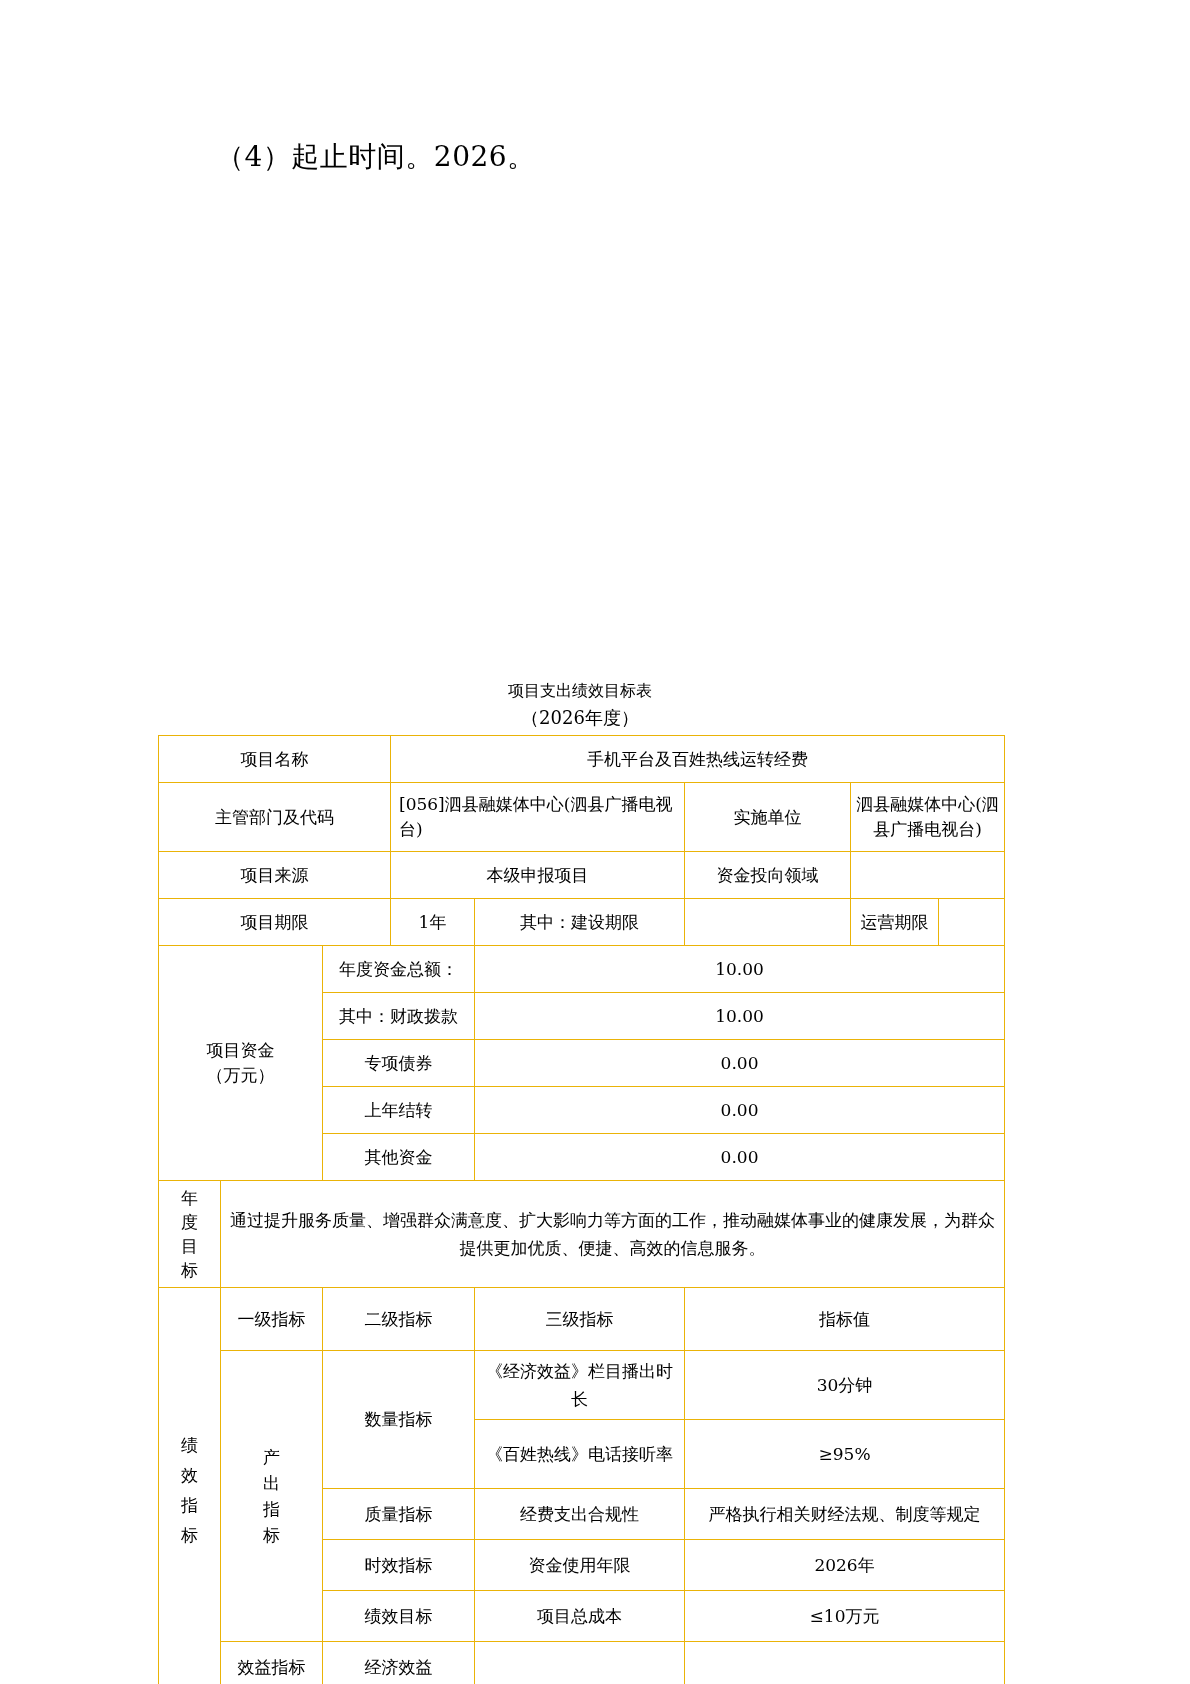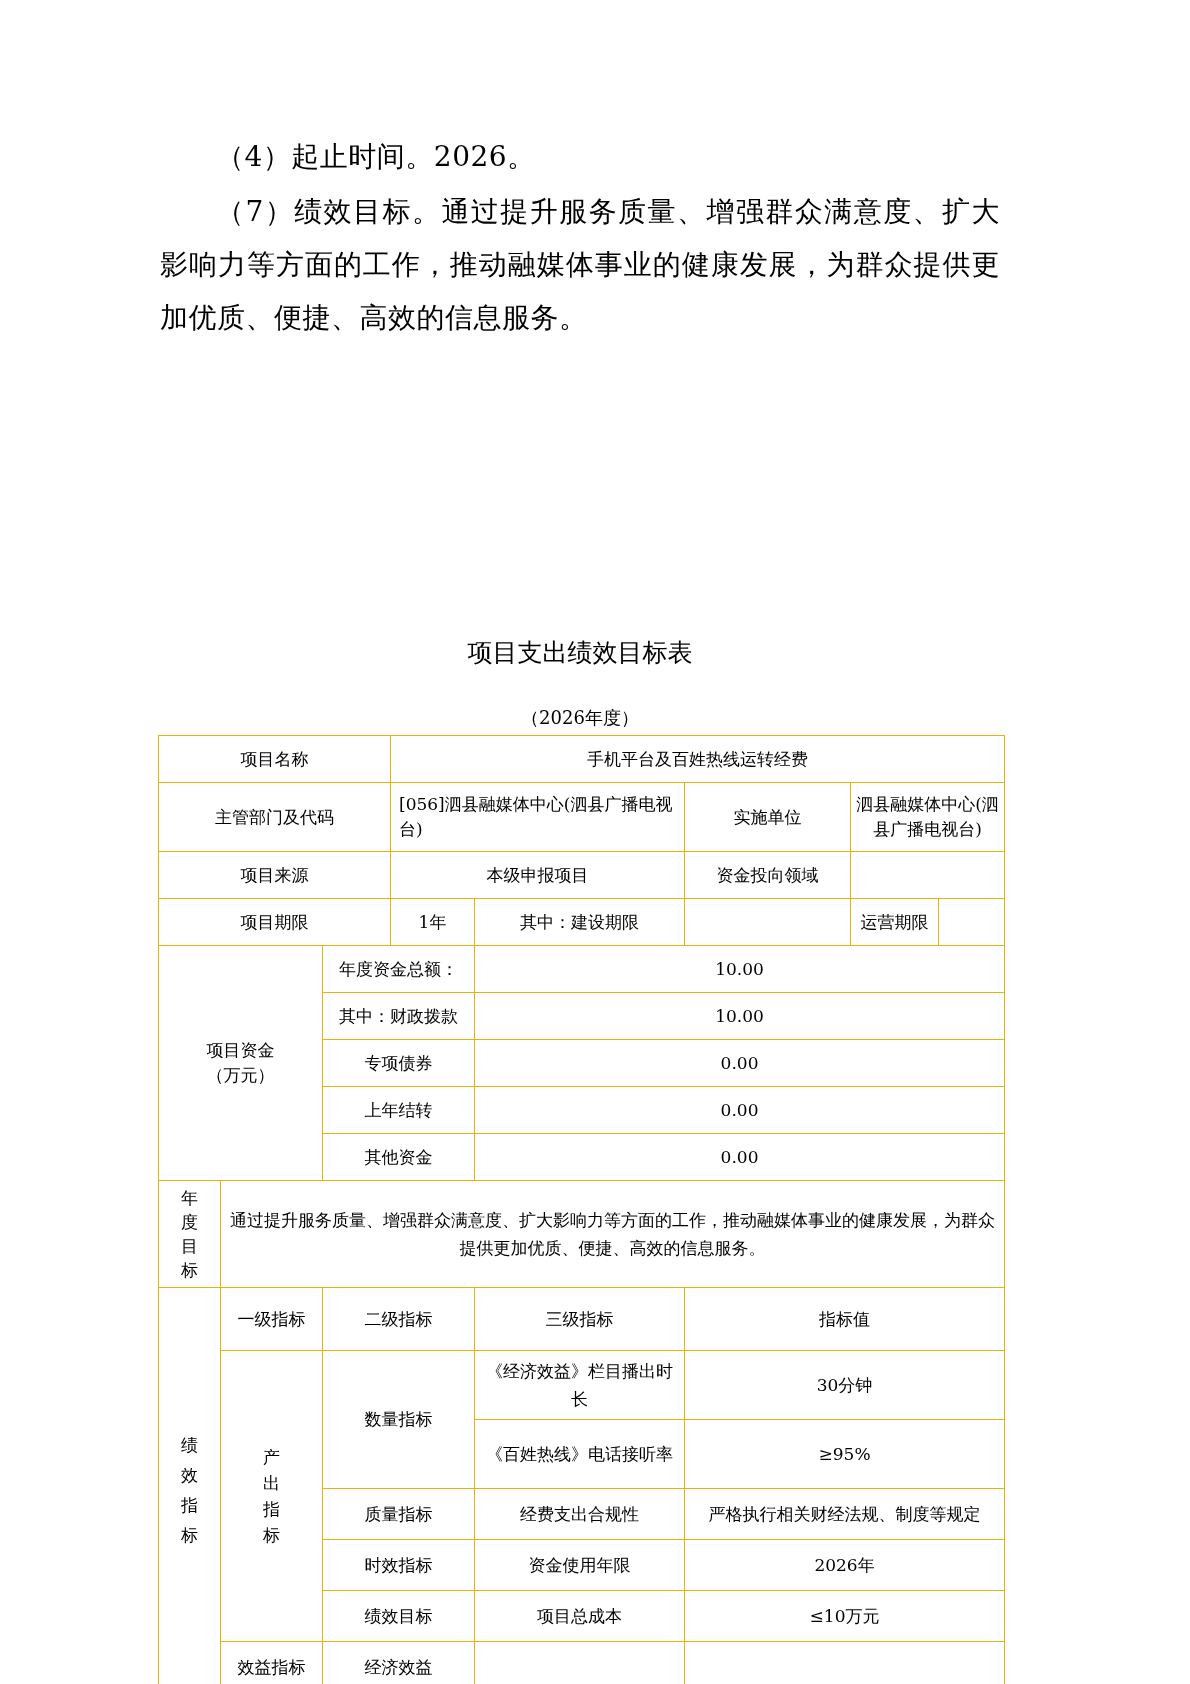--- a/index.html
+++ b/index.html
@@ -35,26 +35,26 @@
     text-indent: 56px;
     text-align: justify;
     text-justify: inter-ideograph;
     letter-spacing: 0.5px;
     margin: 0 0 2px 0;
     font-family: "DejaVu Serif", "Liberation Serif", serif;
   }
   .table-title {
     position: absolute;
     left: 160px;
-    top: 640px;
+    top: 676px;
     width: 840px;
     text-align: center;
-    font-size: 25px;
+    font-size: 16px;
     line-height: 30px;
-    font-family: Liberation Mono, monospace;
+    font-family: Liberation Serif, serif;
   }
   .table-subtitle {
     position: absolute;
     left: 160px;
     top: 703px;
     width: 840px;
     text-align: center;
     font-size: 18px;
     line-height: 30px;
   }
@@ -85,21 +85,20 @@
   .h52 { height: 52px; }
   .h58 { height: 58px; }
 </style>
 </head>
 <body>
 
 <div class="page">
 
   <div class="body-text">
     <p class="para">（4）起止时间。2026。</p>
-    <p class="para">（7）绩效目标。通过提升服务质量、增强群众满意度、扩大影响力等方面的工作，推动融媒体事业的健康发展，为群众提供更加优质、便捷、高效的信息服务。</p>
   </div>
 
   <div class="table-title">项目支出绩效目标表</div>
   <div class="table-subtitle">（2026年度）</div>
 
   <table class="perf">
     <colgroup>
       <col style="width:62px">
       <col style="width:102px">
       <col style="width:68px">

